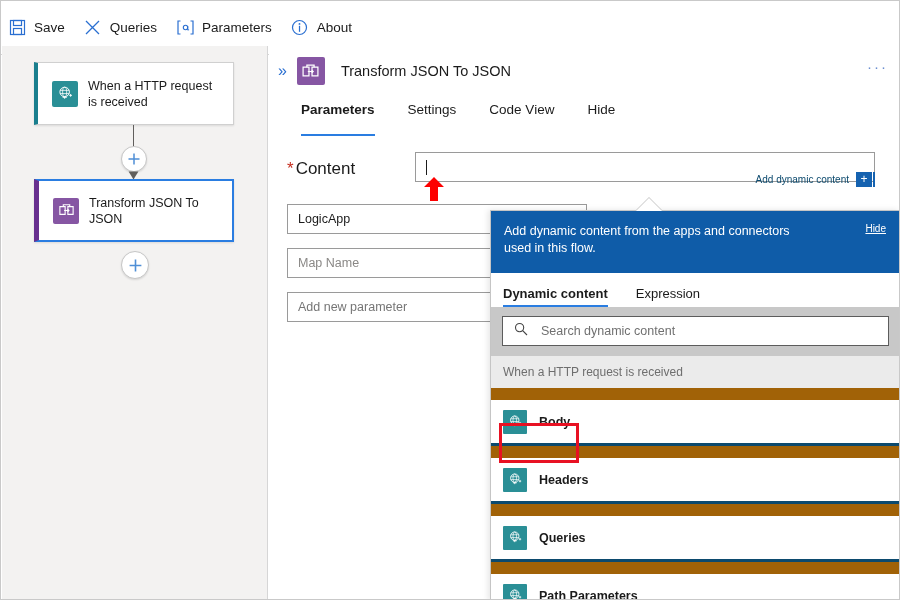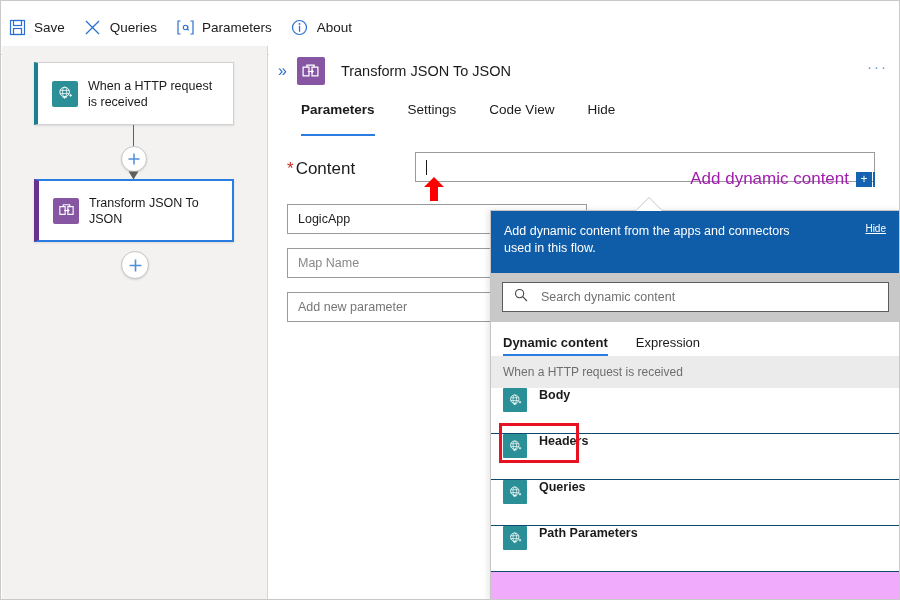--- a/index.html
+++ b/index.html
@@ -197,21 +197,21 @@
     cursor: pointer;
   }
   #dyn-link-row {
     position: absolute;
     left: 146px; top: 34px;
     width: 460px;
     display: flex; align-items: center; justify-content: flex-end;
     height: 18px;
   }
   #dyn-link {
-    font-size: 17px; color: #a21caf; cursor: pointer;
+    font-size: 10px; color: #0c4a6e; cursor: pointer;
   }
   #dyn-plus {
     width: 16px; height: 15px;
     background: #1562b0;
     color: #ffffff;
     font-size: 12px;
     display: flex; align-items: center; justify-content: center;
     margin-left: 7px;
     cursor: pointer;
     line-height: 1;
@@ -228,21 +228,21 @@
     left: 423px; top: 176px;
     width: 20px; height: 24px;
     z-index: 40;
   }
 
   
   #flyout {
     position: absolute;
     left: 489px; top: 209px;
     width: 410px; height: 391px;
-    background: #f0abfc;
+    background: #a16207;
     border: 1px solid #c5c5c5;
     border-right: none;
     box-shadow: -2px 0 6px rgba(0,0,0,0.10);
     z-index: 30;
     overflow: hidden;
   }
   #flyout-tip {
     position: absolute;
     left: 635px; top: 197px;
     width: 0; height: 0;
@@ -304,27 +304,28 @@
     font-size: 12.5px; color: #707070;
     margin-left: 13px;
   }
   #fly-group {
     background: #ebebeb;
     font-size: 12px;
     color: #6e6e6e;
     padding: 9px 0 9px 12px;
   }
   .fly-item {
-    display: flex; align-items: flex-start;
+    display: flex; align-items: center;
     height: 46px;
     padding-left: 12px;
-    border-bottom: 1px solid #0c4a6e;
+    border-bottom: 3px solid #0c4a6e;
     cursor: pointer;
     position: relative;
     background: #ffffff;
+    margin-top: 12px;
   }
   .fly-item:first-of-type { border-top: none; }
   .fly-ico {
     width: 24px; height: 24px;
     background: #2a8f96;
     border-radius: 1px;
     flex: 0 0 24px;
     display: flex; align-items: center; justify-content: center;
     margin-right: 12px;
   }
@@ -493,39 +494,39 @@
     </div>
   </div>
 
   <div id="flyout-tip"></div>
 
   <div id="flyout">
 
     <div id="fly-banner">
       <div id="fly-banner-text">Add dynamic content from the apps and connectors used in this flow.</div>
       <div id="fly-hide">Hide</div>
+    </div>
+
+    <div id="fly-tabs">
+      <div class="ftab active">Dynamic content</div>
+      <div class="ftab">Expression</div>
     </div>
 
     <div id="fly-searchwrap">
       <div id="fly-search">
         <span>
           <svg width="14" height="14" viewBox="0 0 14 14">
             <circle cx="5.6" cy="5.6" r="4.1" fill="none" stroke="#444" stroke-width="1.1"></circle>
             <path d="M8.7 8.7 L13 13" stroke="#444" stroke-width="1.1"></path>
           </svg>
         </span>
         <span id="fly-search-txt">Search dynamic content</span>
       </div>
     </div>
 
-    <div id="fly-tabs">
-      <div class="ftab active">Dynamic content</div>
-      <div class="ftab">Expression</div>
-    </div>
-
     <div id="fly-group">When a HTTP request is received</div>
 
     <div class="fly-item">
       <span class="fly-ico">
         <svg width="15" height="15" viewBox="0 0 20 20">
           <circle cx="9" cy="8.2" r="5.6" fill="none" stroke="#ffffff" stroke-width="1.1"></circle>
           <ellipse cx="9" cy="8.2" rx="2.4" ry="5.6" fill="none" stroke="#ffffff" stroke-width="0.9"></ellipse>
           <path d="M3.6 6.3 H14.4 M3.6 10.1 H14.4" stroke="#ffffff" stroke-width="0.9"></path>
           <path d="M6.6 14.4 h5 M9 13.6 v2.6" stroke="#ffffff" stroke-width="1.2"></path>
           <path d="M14.4 12.2 h3.2 M16 10.6 v3.2" stroke="#ffffff" stroke-width="1.1"></path>

